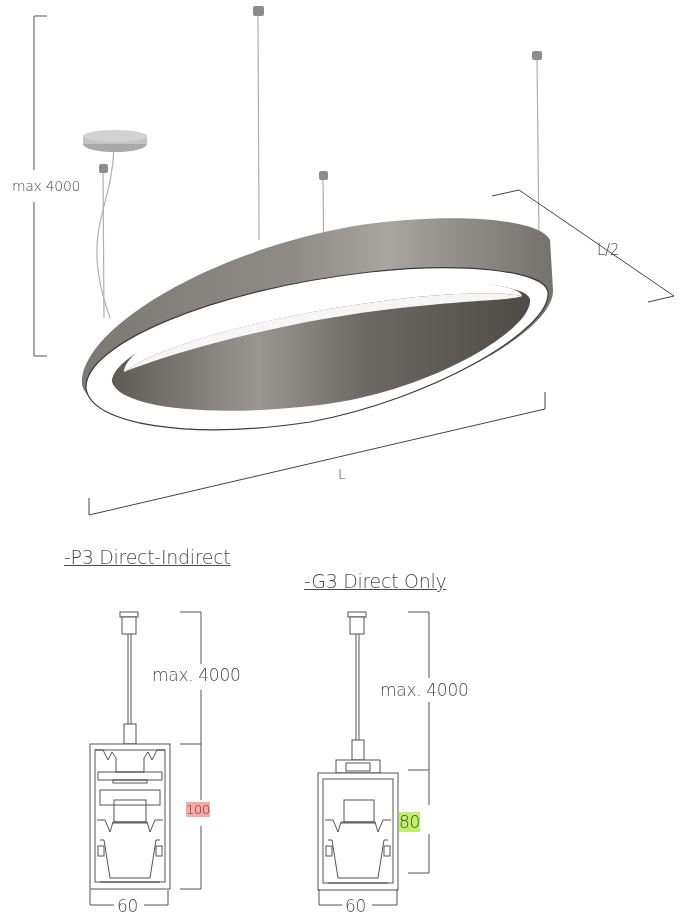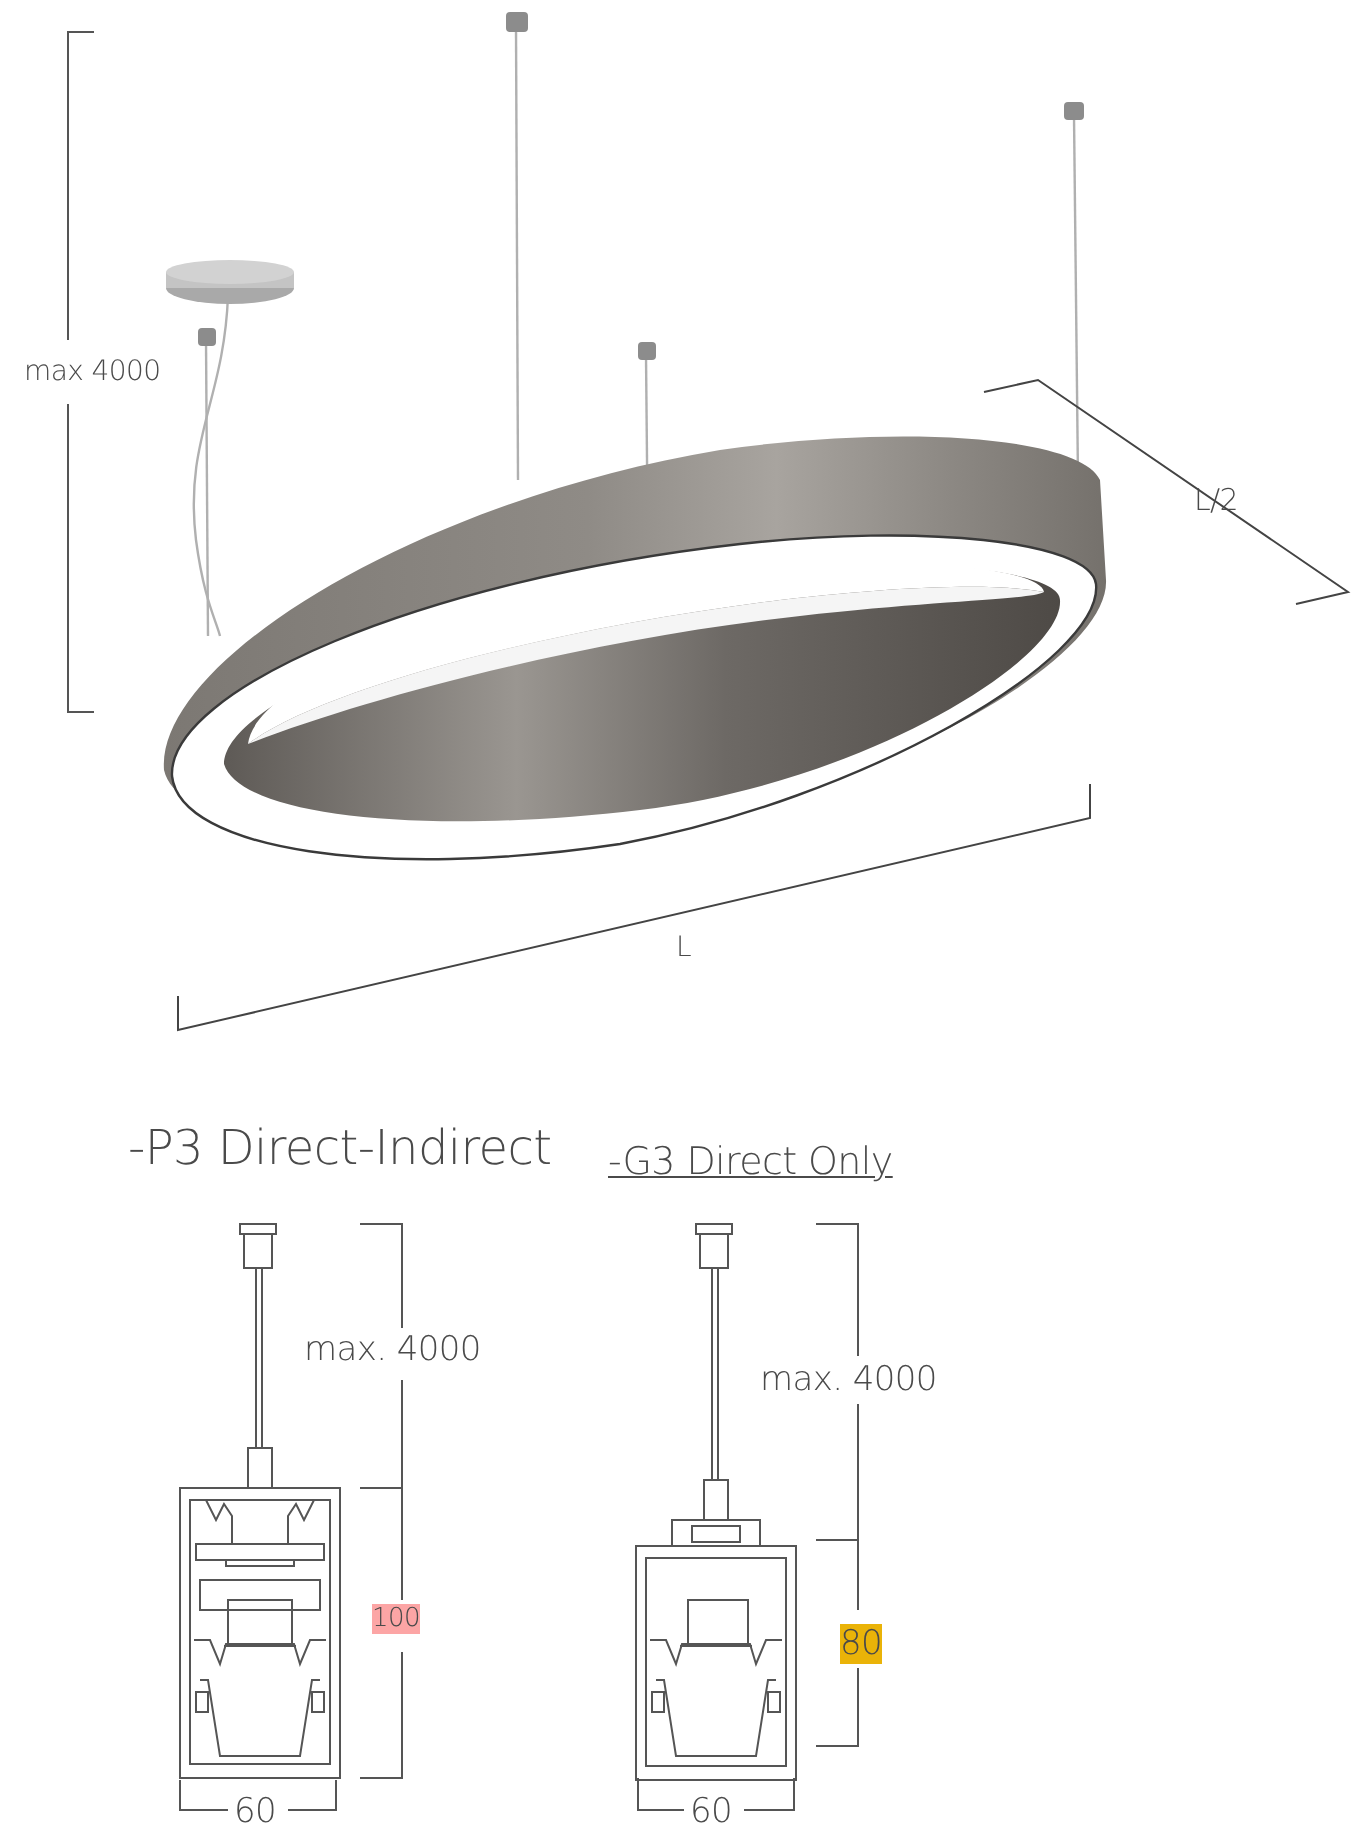--- a/index.html
+++ b/index.html
@@ -128,21 +128,21 @@
     <polyline points="429,834 429,873 408,873"></polyline>
     <polyline points="319,889 319,905 342,905"></polyline>
     <polyline points="372,905 397,905 397,889"></polyline>
   </g>
 </svg>
 
 <div class="label" style="left:12px; top:178px; font-size:14px;">max 4000</div>
 <div class="label" style="left:338px; top:466px; font-size:14px;">L</div>
 <div class="label" style="left:597px; top:225px; font-size:15px;margin-top:16px;">L/2</div>
 
-<div class="label" style="left:64px; top:560px; font-size:24px;">-P3  Direct-Indirect</div>
+<div class="label" style="left:64px; top:546px; font-size:19px;text-decoration:underline;">-P3  Direct-Indirect</div>
 <div class="label" style="left:152px; top:665px; font-size:17px; background:#fff;">max. 4000</div>
 <div class="label" style="left:186px; top:802px; font-size:13px; background:#fca5a5;">100</div>
 <div class="label" style="left:117px; top:896px; font-size:17px; background:#fff;">60</div>
 
 <div class="label" style="left:304px; top:570px; font-size:19px;text-decoration:underline;">-G3  Direct Only</div>
 <div class="label" style="left:380px; top:680px; font-size:17px; background:#fff;">max. 4000</div>
-<div class="label" style="left:420px; top:812px; font-size:17px; background:#eab308;">80</div>
+<div class="label" style="left:399px; top:812px; font-size:17px; background:#bef264;">80</div>
 <div class="label" style="left:345px; top:896px; font-size:17px; background:#fff;">60</div>
 
 </body></html>

